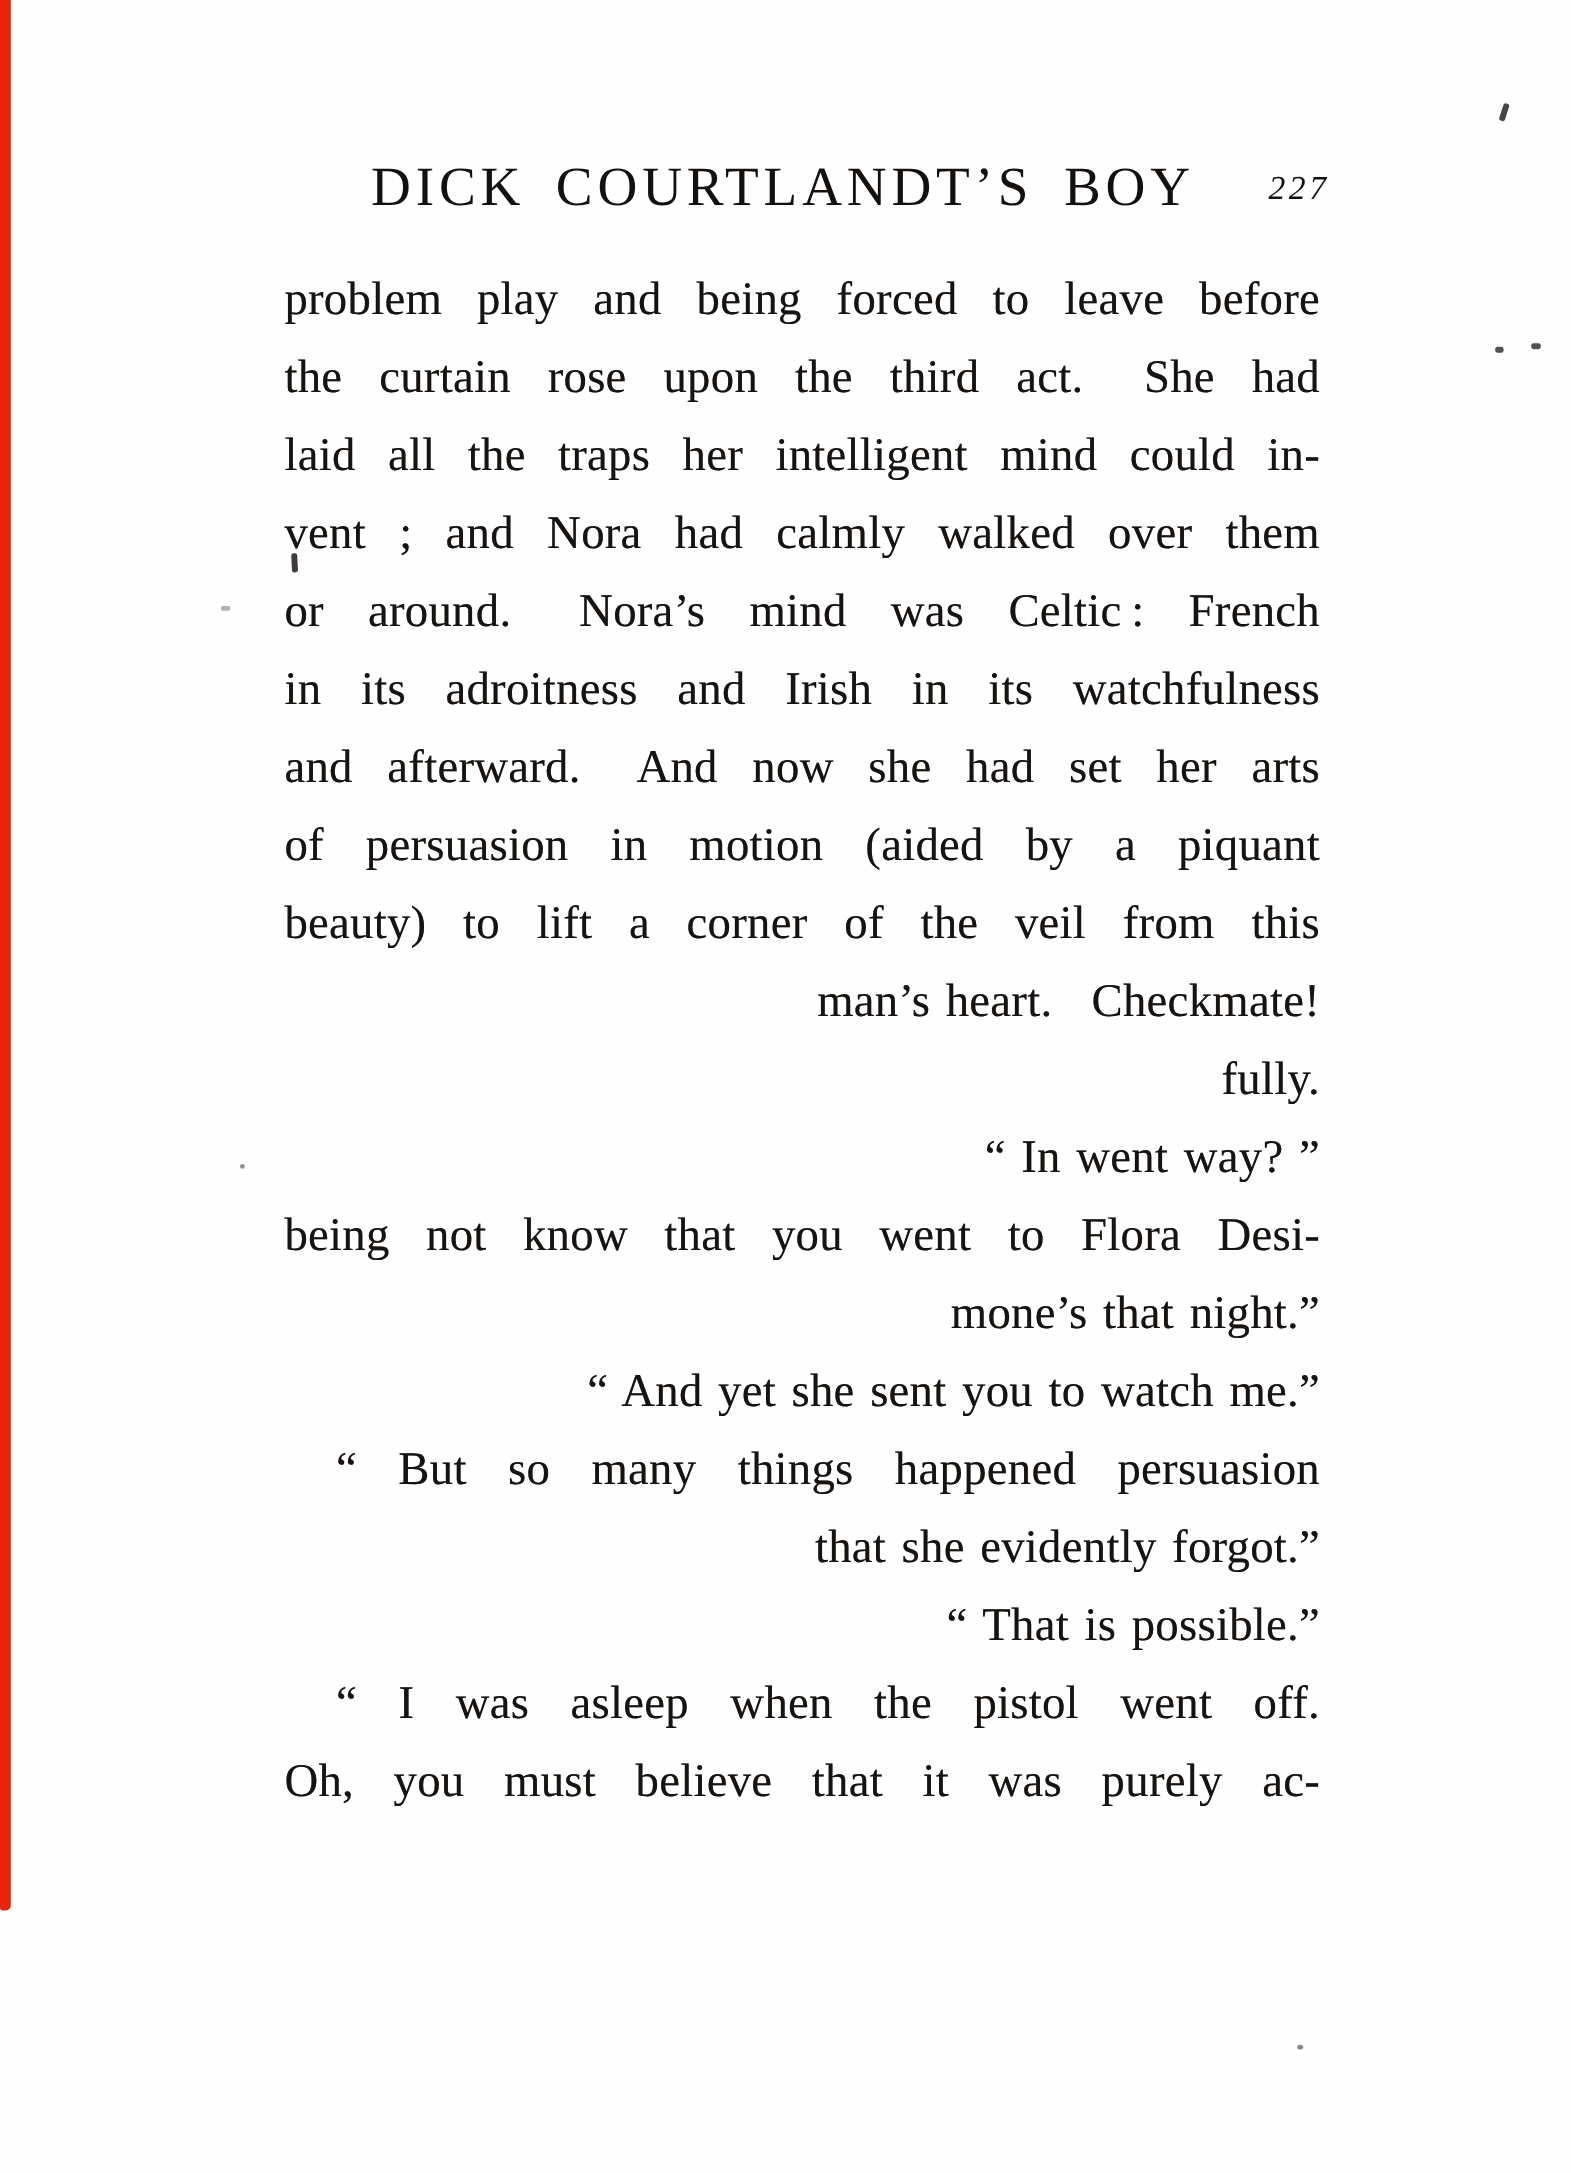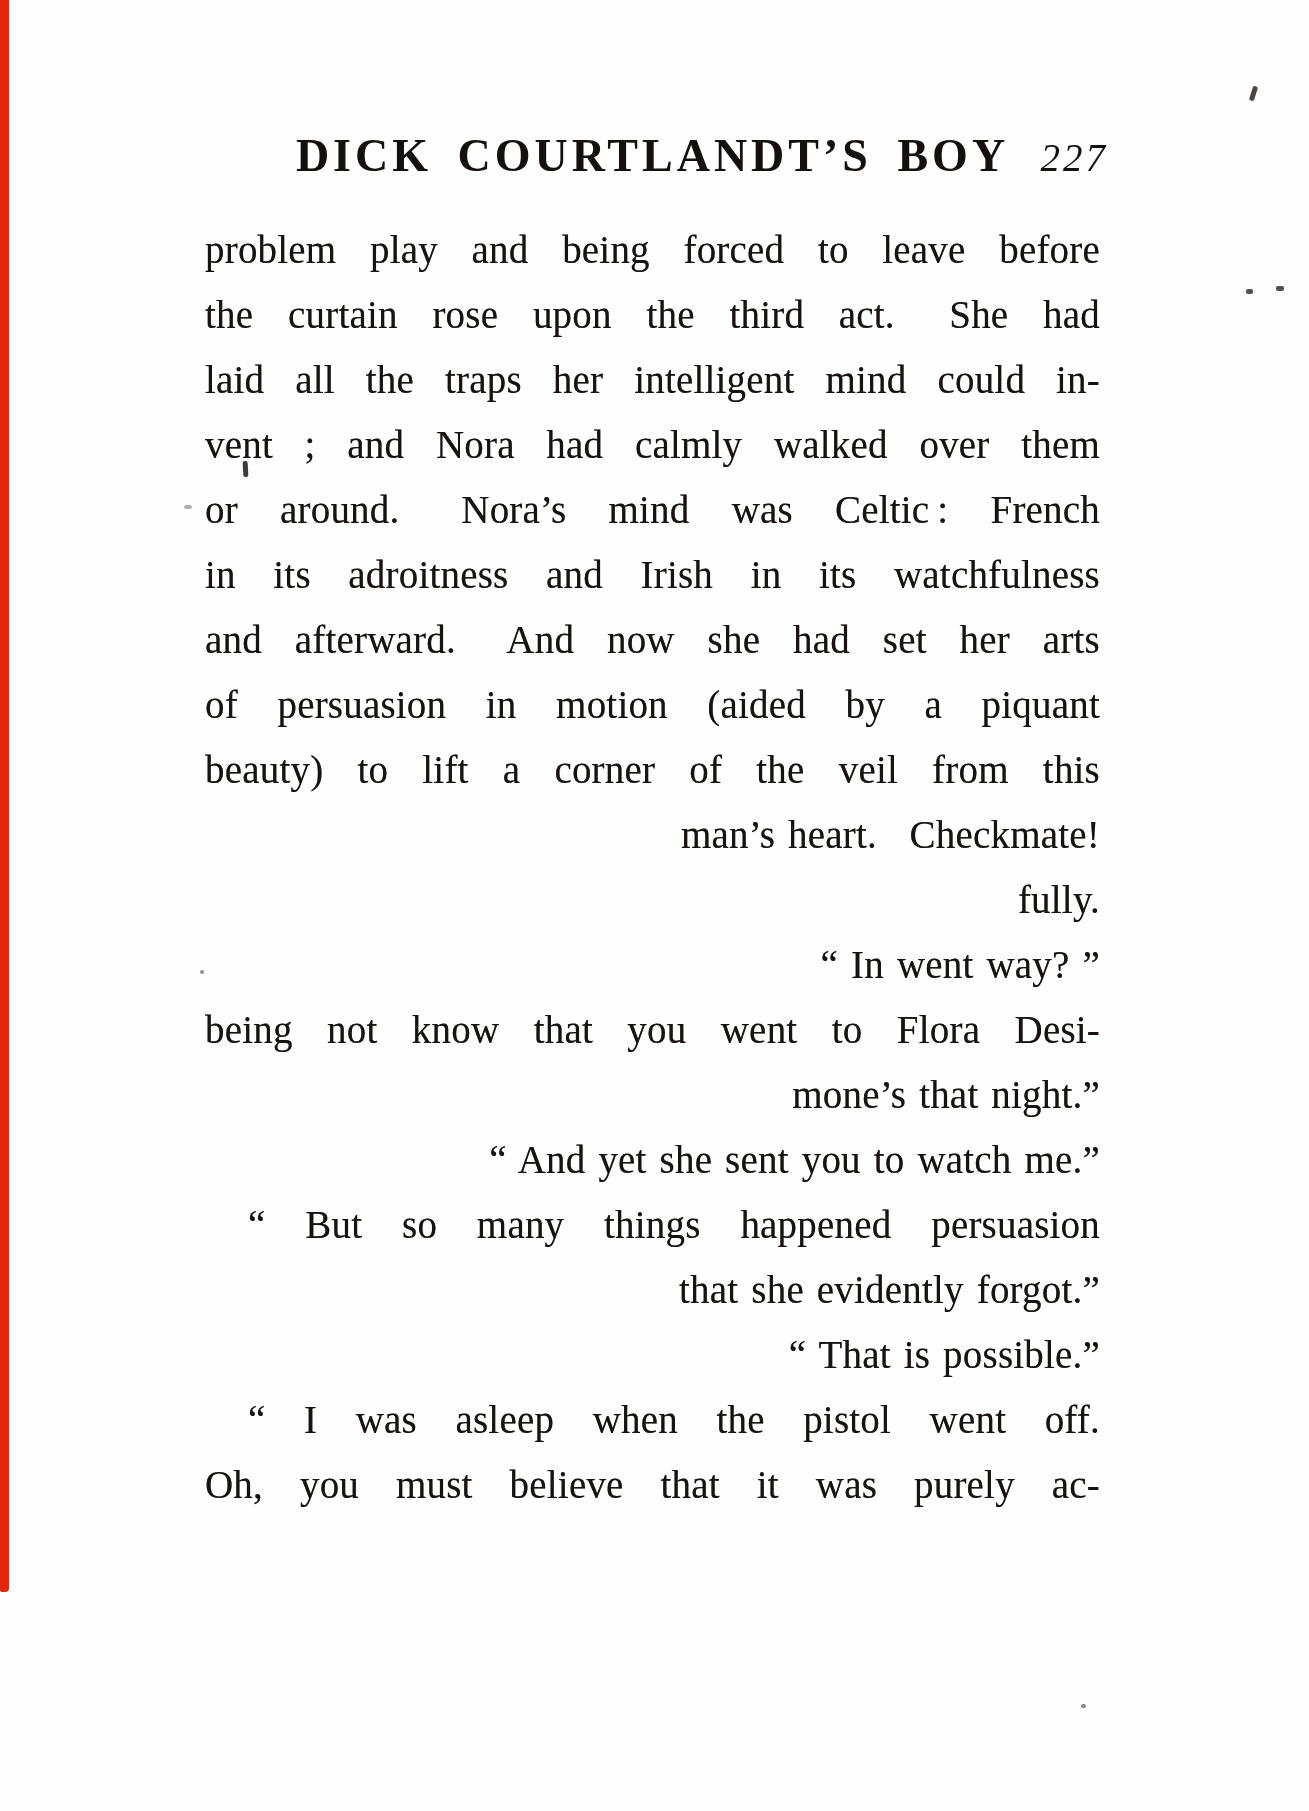--- a/index.html
+++ b/index.html
@@ -34,27 +34,26 @@
     height: 52px;
     text-align: center;
     white-space: nowrap;
   }
   .head-title {
     font-size: 46px;
     line-height: 46px;
     letter-spacing: 4px;
     word-spacing: 10px;
     color: #14100d;
-    font-weight: bold;
   }
   .folio {
     position: absolute;
     right: -8px;
     top: 5px;
-    font-size: 39px;
+    font-size: 28px;
     line-height: 39px;
     font-style: italic;
     letter-spacing: 3px;
     color: #14100d;
   }
   
   .body-text {
     position: absolute;
     left: 205px;
     top: 217px;
@@ -66,20 +65,21 @@
     font-size: 39px;
     letter-spacing: 0.2px;
     word-spacing: 3px;
     white-space: normal;
     text-shadow: 0 0 0.5px rgba(20,16,12,0.55);
     text-align: right;
   }
   .line.j {
     text-align: justify;
     text-align-last: justify;
+    margin-left: 32px;
   }
   .line.i {
     padding-left: 43px;
   }
   
   .speck {
     position: absolute;
     background: #2b2622;
     border-radius: 2px;
   }

